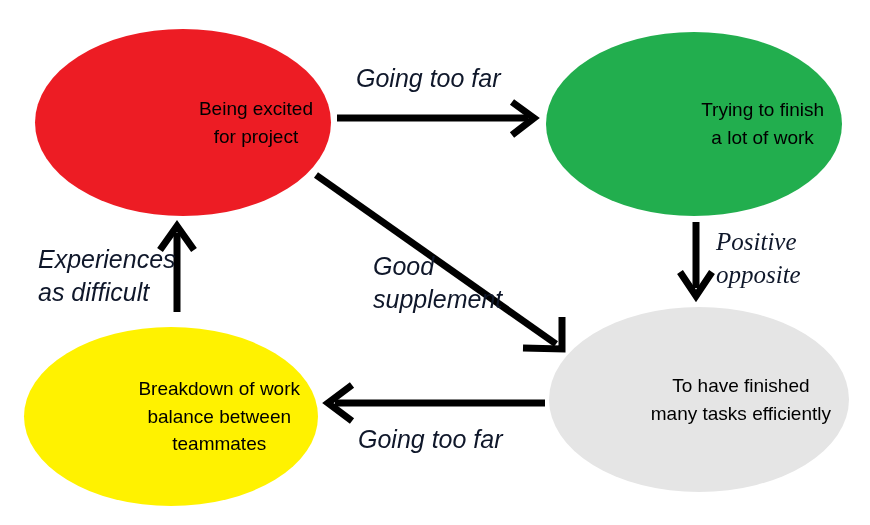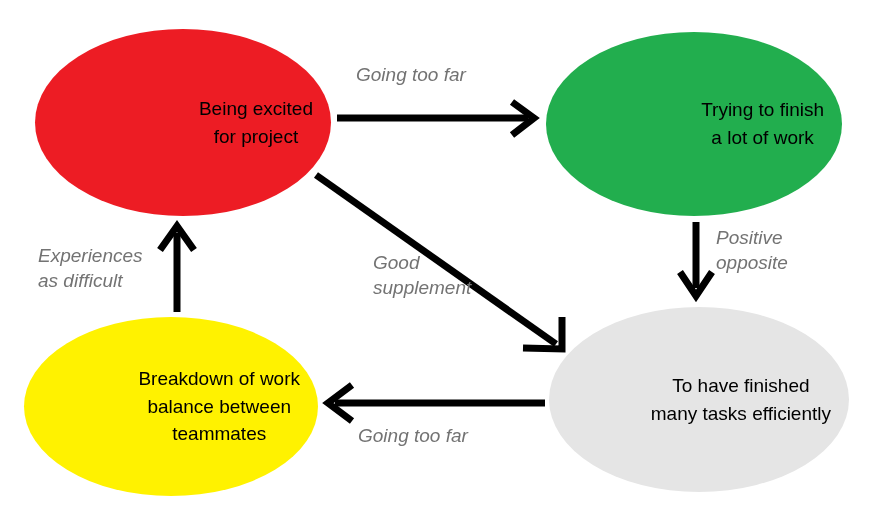--- a/index.html
+++ b/index.html
@@ -39,40 +39,40 @@
   }
   #node-green {
     left: 546px; top: 32px;
     width: 296px; height: 184px;
   }
   #node-blue {
     left: 549px; top: 307px;
     width: 300px; height: 185px;
   }
   #node-yellow {
-    left: 24px;  top: 317px;
+    left: 24px;  top: 327px;
     width: 294px; height: 179px;
   }
   #arrows {
     position: absolute;
     left: 0; top: 0;
     width: 870px;
     height: 525px;
   }
   .edge-label {
     position: absolute;
-    color: #737373;
+    color: #0f172a;
     font-style: italic;
-    font-size: 19px;
+    font-size: 25px;
     line-height: 1.32;
     font-family: "Liberation Sans", sans-serif;
     white-space: pre-line;
   }
   #label-top      { left: 356px; top: 62px;  }
-  #label-right    { left: 716px; top: 225px; }
+  #label-right    { left: 716px; top: 225px; font-family: Liberation Serif, serif; }
   #label-bottom   { left: 358px; top: 423px; }
   #label-left     { left: 38px;  top: 243px; }
   #label-diagonal { left: 361px; top: 250px; margin-left: 12px; }
 </style>
 </head>
 <body>
 
 <div id="canvas">
 
   <svg id="arrows" viewBox="0 0 870 525" xmlns="http://www.w3.org/2000/svg">

